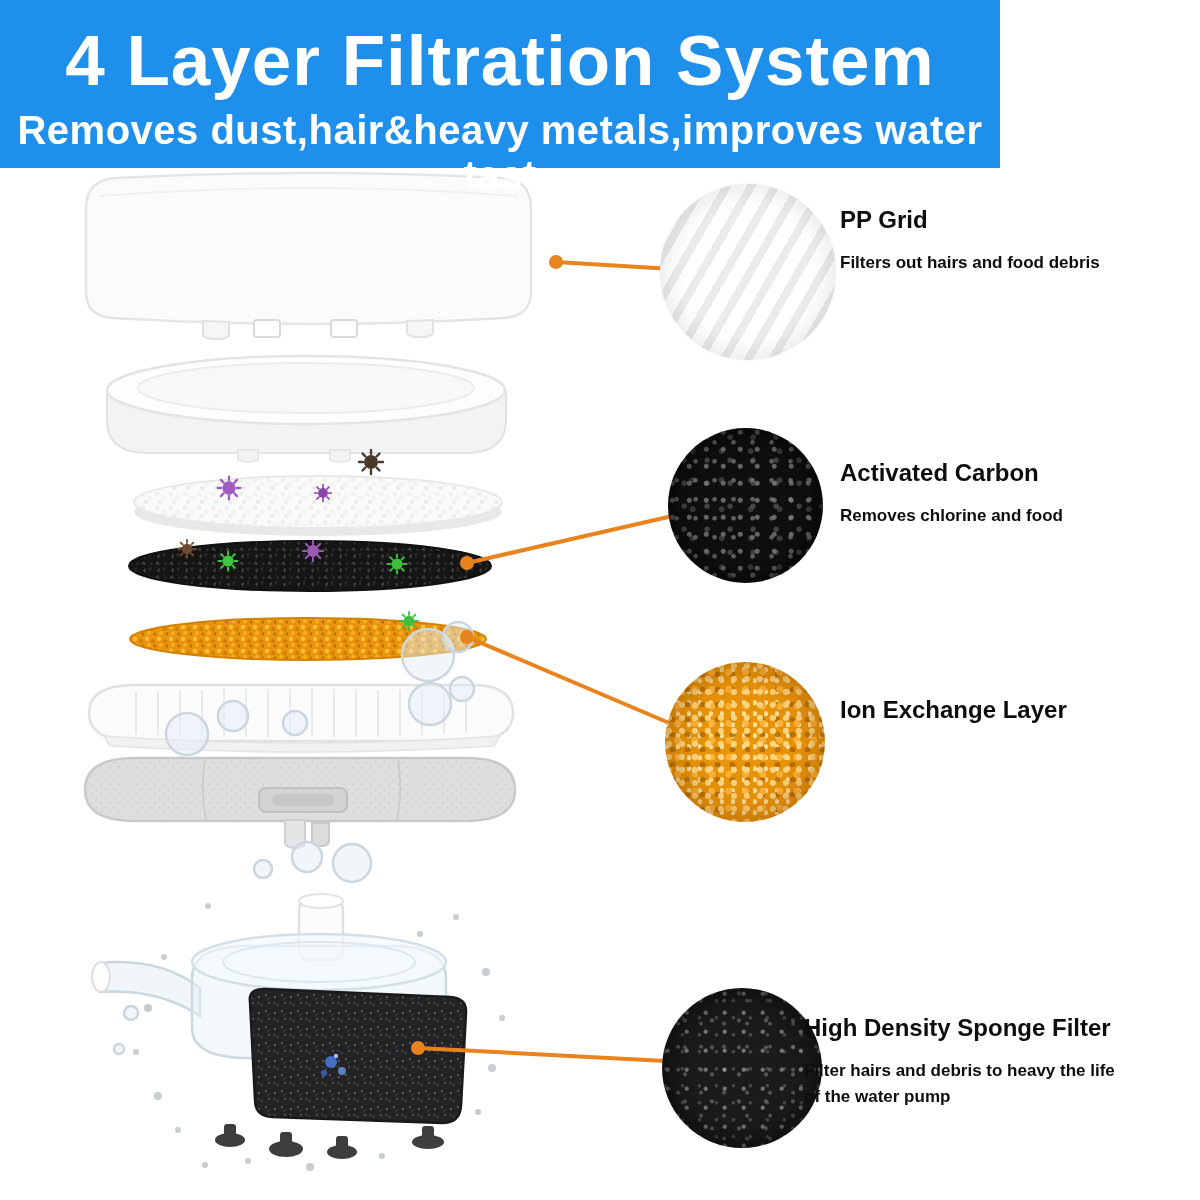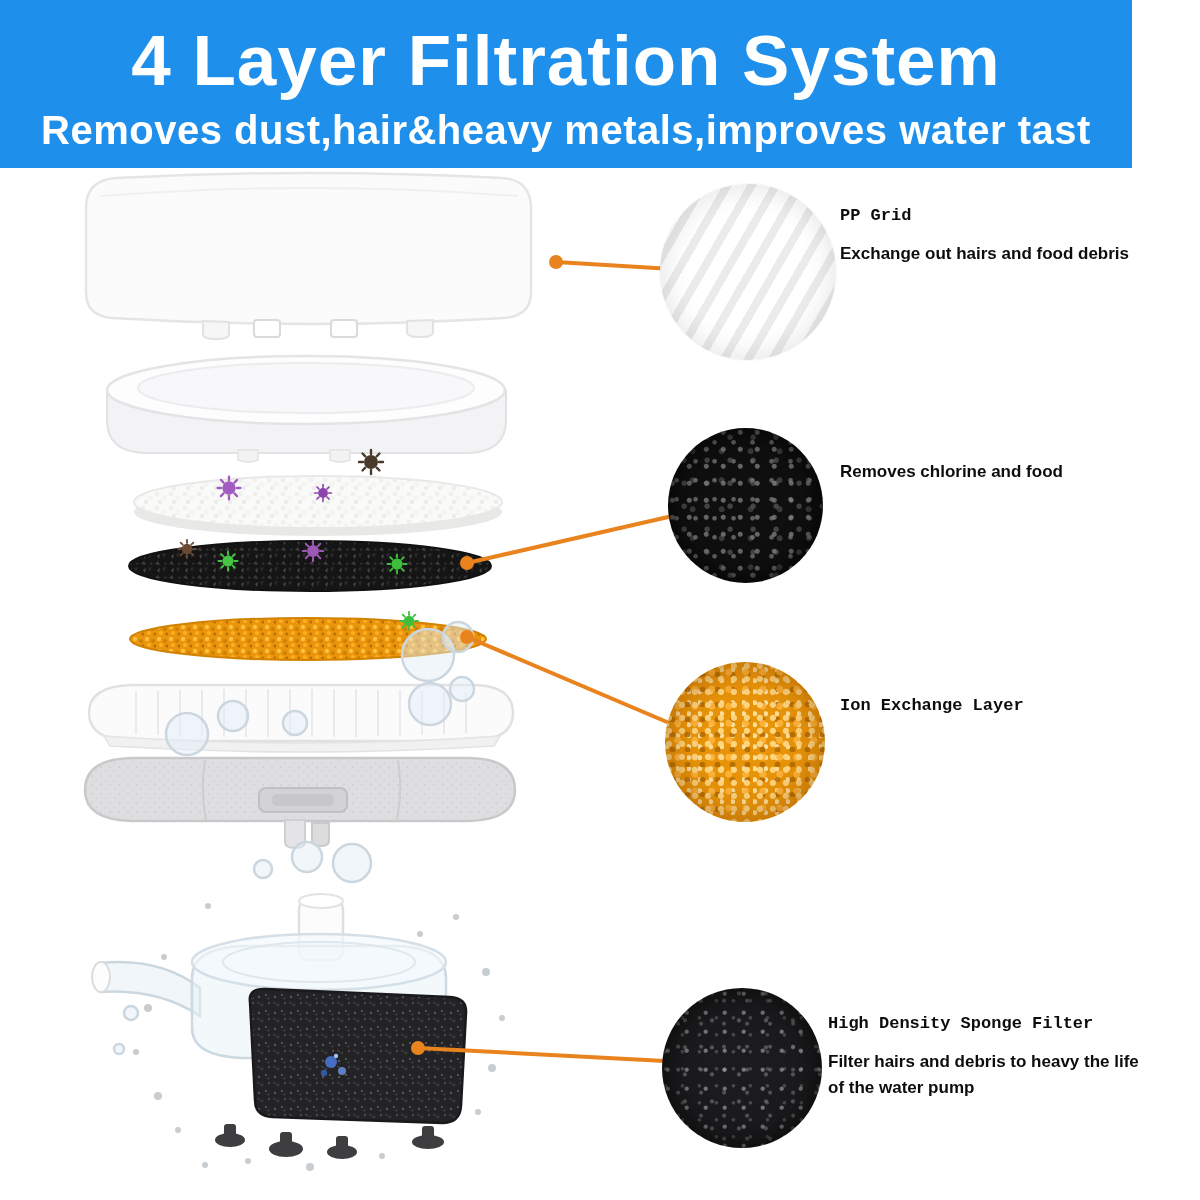--- a/index.html
+++ b/index.html
@@ -1,21 +1,21 @@
 <!DOCTYPE html>
 <html><head>
 <meta charset="utf-8">
 <style>
   * { margin:0; padding:0; box-sizing:border-box; }
   html,body { width:1200px; height:1200px; }
   body { font-family:"Liberation Sans", sans-serif; background:#ffffff; }
   .page { position:relative; width:1200px; height:1200px; background:#ffffff; overflow:hidden; }
 
   
-  .header { position:absolute; top:0; left:0; width:1132px; height:168px;
+  .header { position:absolute; top:0; left:0; width:1000px; height:168px;
             background:#1E8FEA; color:#ffffff; text-align:center; z-index:3; }
   .header h1 { font-size:71px; font-weight:bold; letter-spacing:1px; padding-top:20px; }
   .header .sub { font-size:40px; font-weight:bold; margin-top:7px; letter-spacing:0.5px; }
 
   
   svg.scene { position:absolute; left:0; top:0; width:1200px; height:1200px; z-index:1; }
   .drop { fill:rgba(226,237,245,0.5); stroke:#CBD6DE; stroke-width:2.5; }
   .dot  { fill:#C8CDD2; }
 
   
@@ -50,21 +50,21 @@
     background-color:#1b1b1d;
     background-image:
       radial-gradient(circle at 30% 30%, rgba(205,205,210,.5) 0 1.6px, transparent 2.6px),
       radial-gradient(circle at 70% 55%, rgba(155,155,160,.42) 0 1.5px, transparent 2.5px),
       radial-gradient(circle at 20% 75%, rgba(125,125,130,.45) 0 1.3px, transparent 2.3px),
       radial-gradient(circle at 85% 20%, rgba(175,175,180,.38) 0 1.6px, transparent 2.6px);
     background-size: 19px 19px, 23px 23px, 17px 17px, 27px 27px;
     box-shadow: inset 0 0 30px rgba(0,0,0,0.75);
   }
   .ctext { position:absolute; color:#0d0d0d; }
-  .ctitle { font-size:17px; font-weight:bold; margin-bottom:16px;font-family:Liberation Mono, monospace; }
+  .ctitle { font-size:24px; font-weight:bold; margin-bottom:16px; }
   .cdesc { font-size:17px; font-weight:bold; line-height:1.5; }
 </style>
 </head>
 <body>
 
 <div class="page">
 
   <div class="header">
     <h1>4 Layer Filtration System</h1>
     <div class="sub">Removes dust,hair&amp;heavy metals,improves water tast</div>
@@ -261,39 +261,40 @@
       <circle cx="467" cy="563" r="7"></circle>
       <circle cx="467" cy="637" r="7"></circle>
       <circle cx="418" cy="1048" r="7"></circle>
     </g>
   </svg>
 
   <div class="callout">
     <div class="circle pp" style="left:660px; top:184px; width:176px; height:176px;"></div>
     <div class="ctext" style="left:840px; top:206px; width:330px;">
       <div class="ctitle">PP Grid</div>
-      <div class="cdesc">Exchange out hairs and food debris</div>
+      <div class="cdesc">Filters out hairs and food debris</div>
     </div>
   </div>
 
   <div class="callout">
     <div class="circle carbon" style="left:668px; top:428px; width:155px; height:155px;"></div>
     <div class="ctext" style="left:840px; top:459px; width:330px;">
+      <div class="ctitle">Activated Carbon</div>
       <div class="cdesc">Removes chlorine and food</div>
     </div>
   </div>
 
   <div class="callout">
     <div class="circle resin" style="left:665px; top:662px; width:160px; height:160px;"></div>
     <div class="ctext" style="left:840px; top:696px; width:310px;">
       <div class="ctitle">Ion Exchange Layer</div>
     </div>
   </div>
 
   <div class="callout">
     <div class="circle sponge" style="left:662px; top:988px; width:160px; height:160px;"></div>
-    <div class="ctext" style="left:828px; top:1014px; width:320px;">
+    <div class="ctext" style="left:804px; top:1014px; width:320px;">
       <div class="ctitle">High Density Sponge Filter</div>
       <div class="cdesc">Filter hairs and debris to heavy the life of the water pump</div>
     </div>
   </div>
 
 </div>
 
 </body></html>

